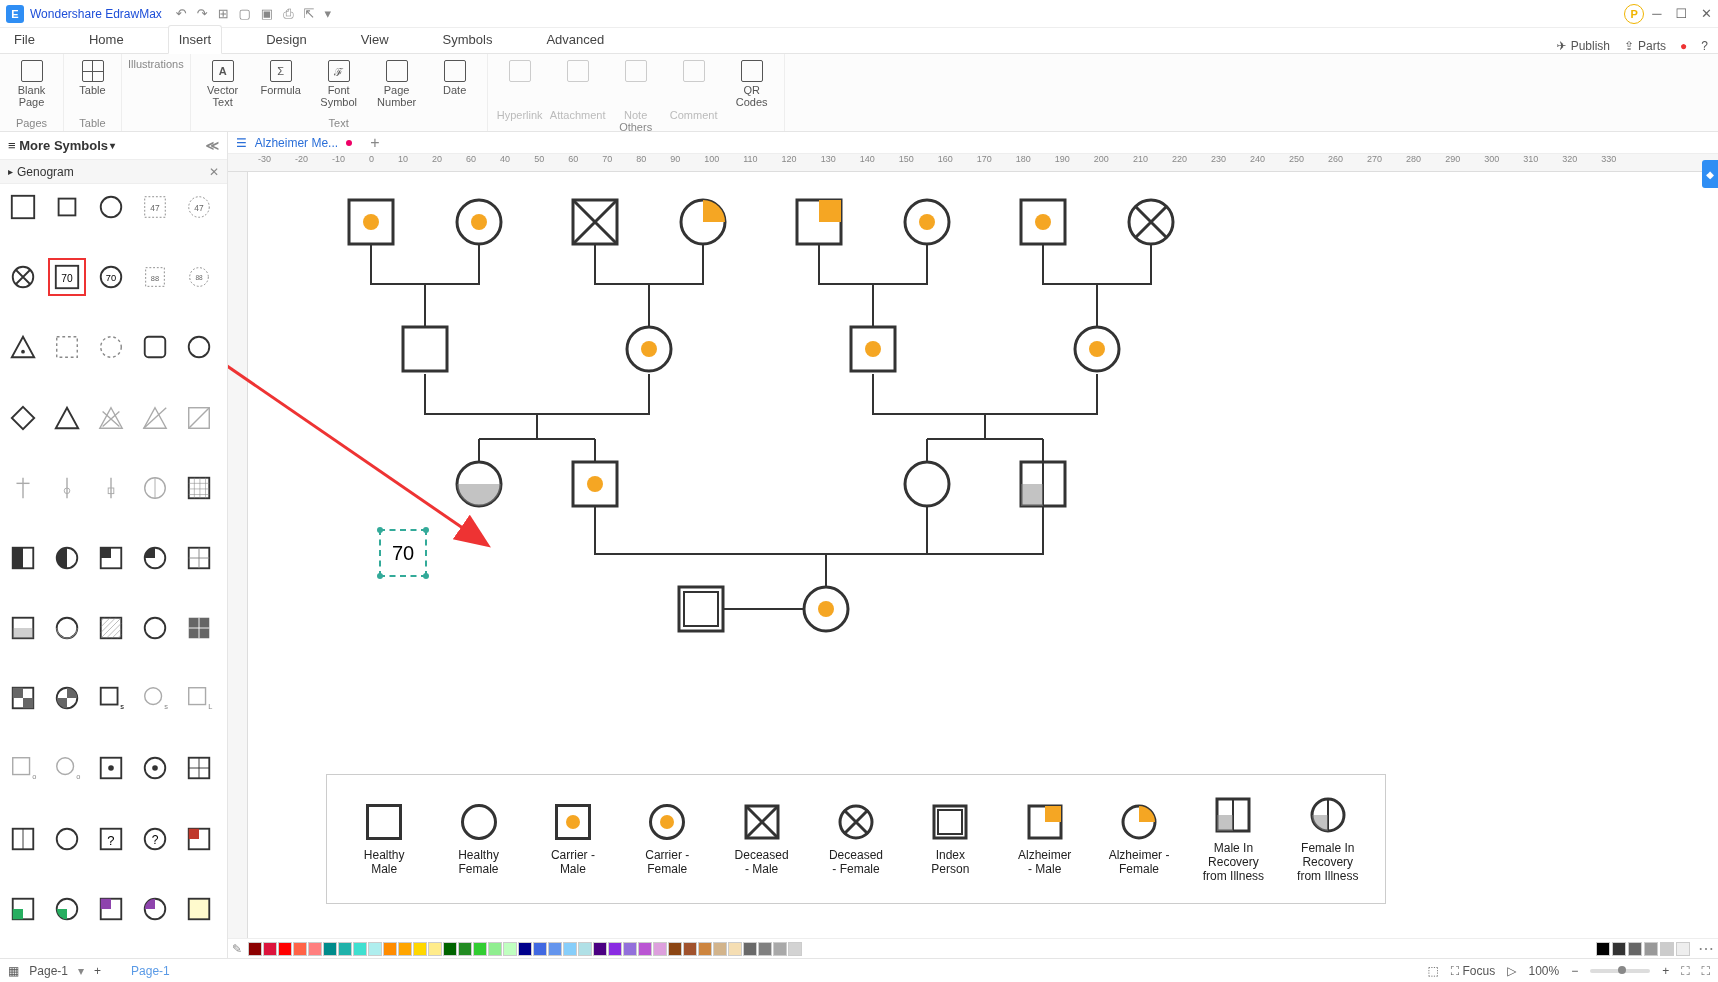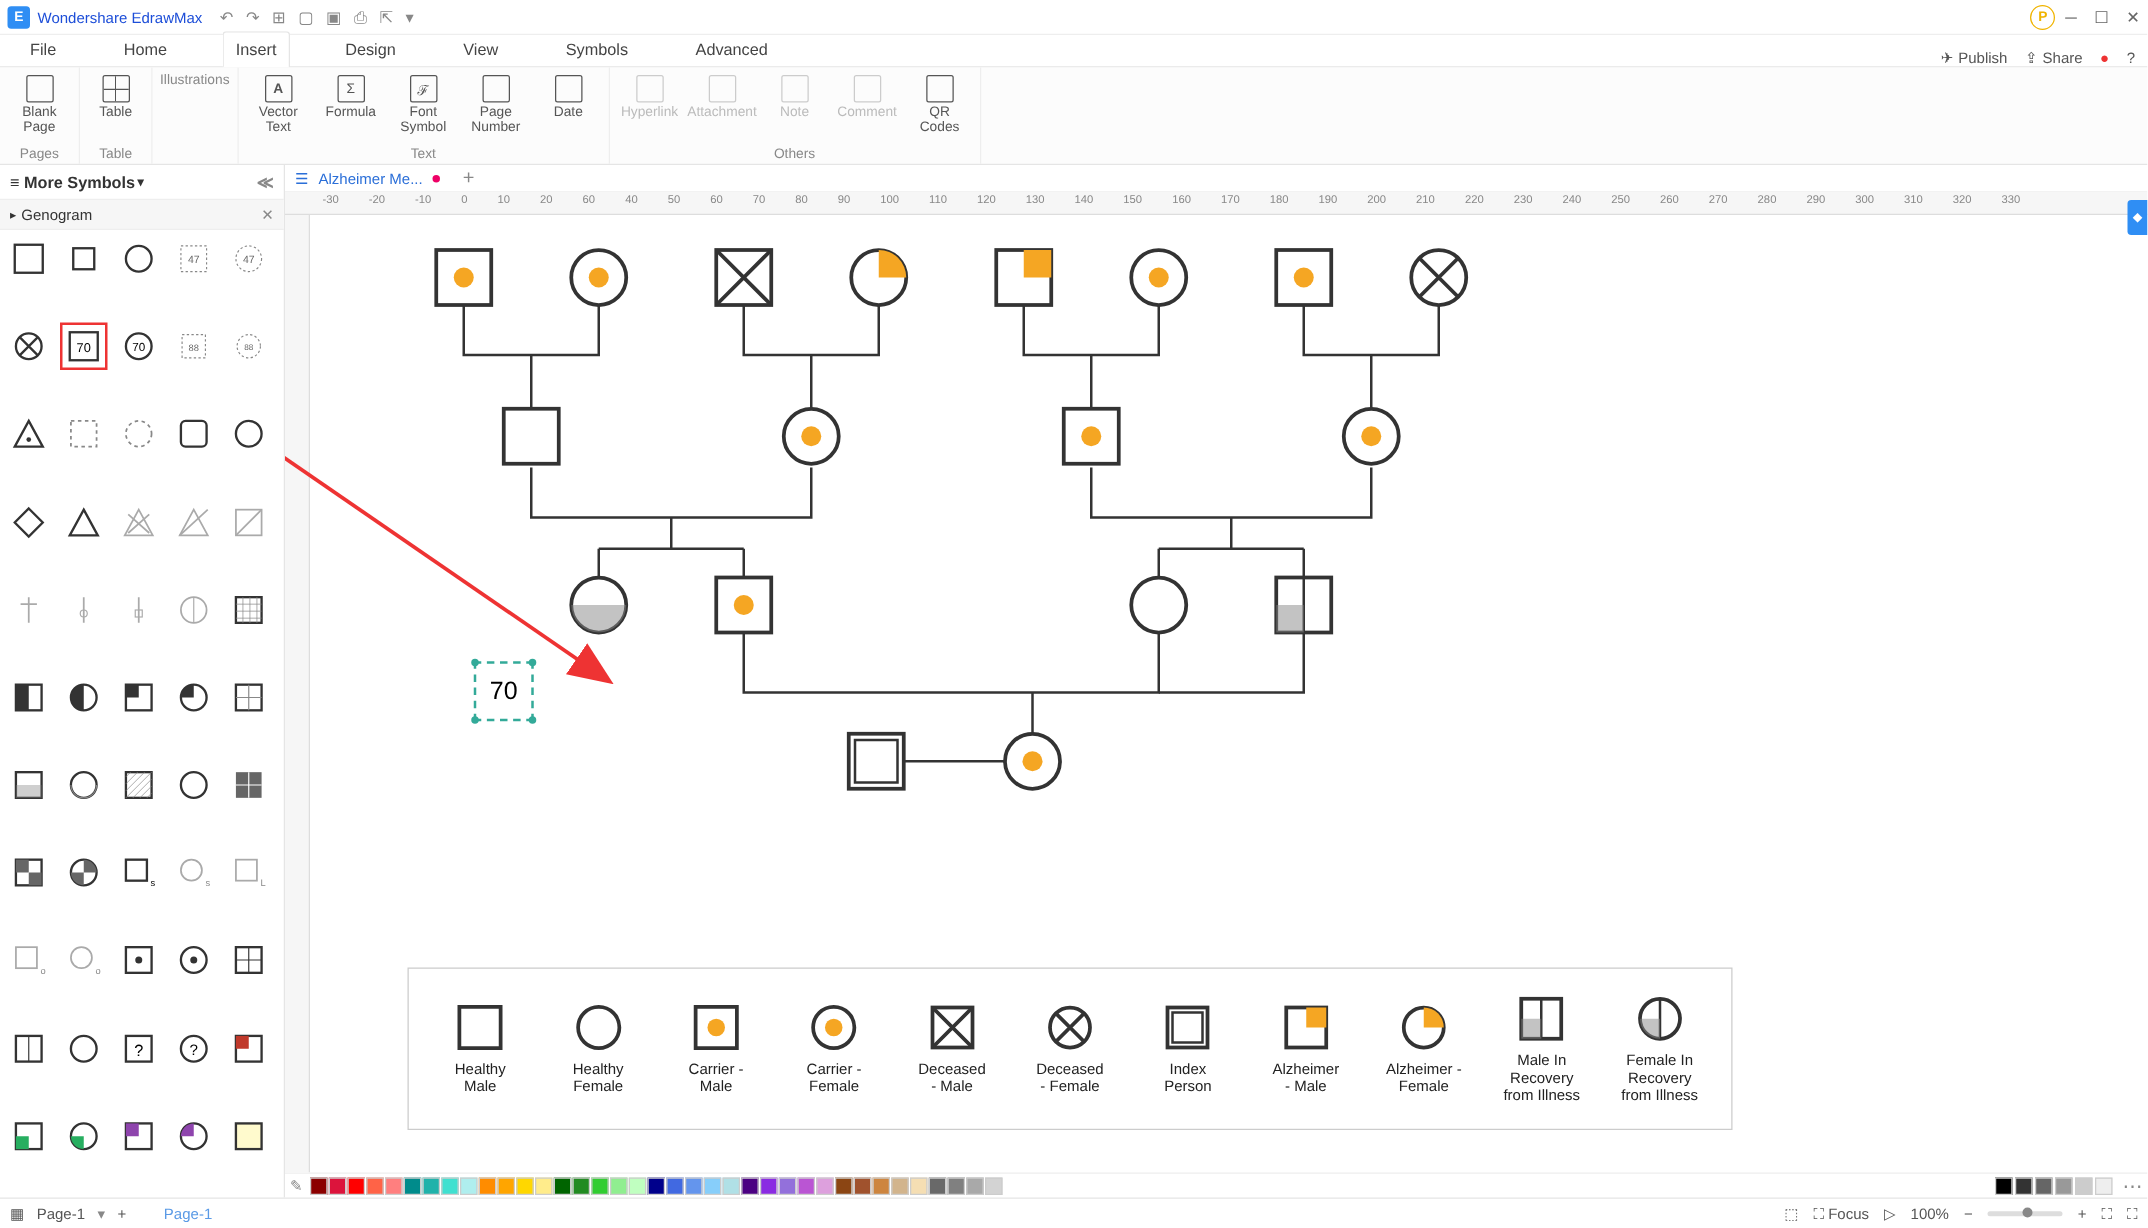--- a/index.html
+++ b/index.html
@@ -10,33 +10,33 @@
 .titlebar .logo { width:18px; height:18px; background:#2f8ef4; border-radius:3px; margin-right:6px; display:flex; align-items:center; justify-content:center; color:#fff; font-weight:bold; font-size:11px; }
 .titlebar .app-name { color:#1d4ed8; }
 .titlebar .qat { display:flex; gap:10px; margin-left:14px; }
 .titlebar .qat span { color:#888; font-size:13px; cursor:pointer; }
 .titlebar .spacer { flex:1; }
 .titlebar .win-controls { display:flex; gap:14px; }
 .titlebar .win-controls span { color:#666; font-size:13px; cursor:pointer; }
 .titlebar .p-badge { width:20px; height:20px; border-radius:50%; background:#fff; border:1px solid #f0b400; color:#f0b400; font-weight:bold; font-size:11px; display:flex; align-items:center; justify-content:center; margin-right:8px; }
 
 
-.menu-tabs { height:26px; display:flex; align-items:flex-end; font-size:13px; padding-left:14px; gap:34px; border-bottom:1px solid #e5e5e5; }
+.menu-tabs { height:26px; display:flex; align-items:flex-end; font-size:13px; padding-left:4px; gap:34px; border-bottom:1px solid #e5e5e5; }
 .menu-tabs .tab { padding:6px 10px; color:#444; cursor:pointer; }
 .menu-tabs .tab.active { background:#fff; border:1px solid #e5e5e5; border-bottom:1px solid #fff; position:relative; top:1px; border-radius:3px 3px 0 0; font-weight:500;margin-top:20px; }
 .menu-tabs .right { margin-left:auto; display:flex; gap:14px; align-items:center; color:#555; font-size:12px; padding-right:10px; }
 .menu-tabs .right span { display:flex; align-items:center; gap:4px; cursor:pointer; }
 
 
 .ribbon { height:78px; display:flex; border-bottom:1px solid #e5e5e5; background:#fcfcfc; }
 .ribbon-group { display:flex; flex-direction:column; align-items:center; justify-content:space-between; padding:4px 6px 2px 6px; border-right:1px solid #eee; }
 .ribbon-row { display:flex; gap:6px; align-items:flex-start; }
 .ribbon-btn { display:flex; flex-direction:column; align-items:center; width:52px; color:#555; font-size:11px; cursor:pointer; padding-top:2px; }
 .ribbon-btn .ico { width:22px; height:22px; border:1.5px solid #555; border-radius:2px; margin-bottom:2px; }
-.ribbon-btn.disabled { color:#bbb; }
+.ribbon-btn.disabled { color:#bbb;gap:25px; }
 .ribbon-btn.disabled .ico { border-color:#ccc; }
 .ribbon-label { font-size:11px; color:#888; }
 
 
 .main { display:flex; height:calc(100% - 28px - 26px - 78px - 24px); }
 .side-panel { width:228px; border-right:1px solid #e5e5e5; display:flex; flex-direction:column; }
 .side-header { height:28px; display:flex; align-items:center; padding:0 8px; font-size:13px; font-weight:600; color:#333; border-bottom:1px solid #eee; }
 .side-header .collapse { margin-left:auto; color:#888; }
 .search-row { padding:6px 8px; border-bottom:1px solid #eee; display:flex; align-items:center; gap:6px; }
 .search-row input { flex:1; border:none; outline:none; font-size:12px; color:#555; }
@@ -110,21 +110,21 @@
 <div class="menu-tabs">
   <div class="tab">File</div>
   <div class="tab">Home</div>
   <div class="tab active">Insert</div>
   <div class="tab">Design</div>
   <div class="tab">View</div>
   <div class="tab">Symbols</div>
   <div class="tab">Advanced</div>
   <div class="right">
     <span>✈ <span>Publish</span></span>
-    <span>⇪ <span>Share</span></span>
+    <span>⇪ <span>Parts</span></span>
     <span style="color:#e33">●</span>
     <span>?</span>
   </div>
 </div>
 
 <div class="ribbon">
   <div class="ribbon-group" style="width:64px">
     <div class="ribbon-row">
         <div class="ribbon-btn">
           <div class="ico"></div>

